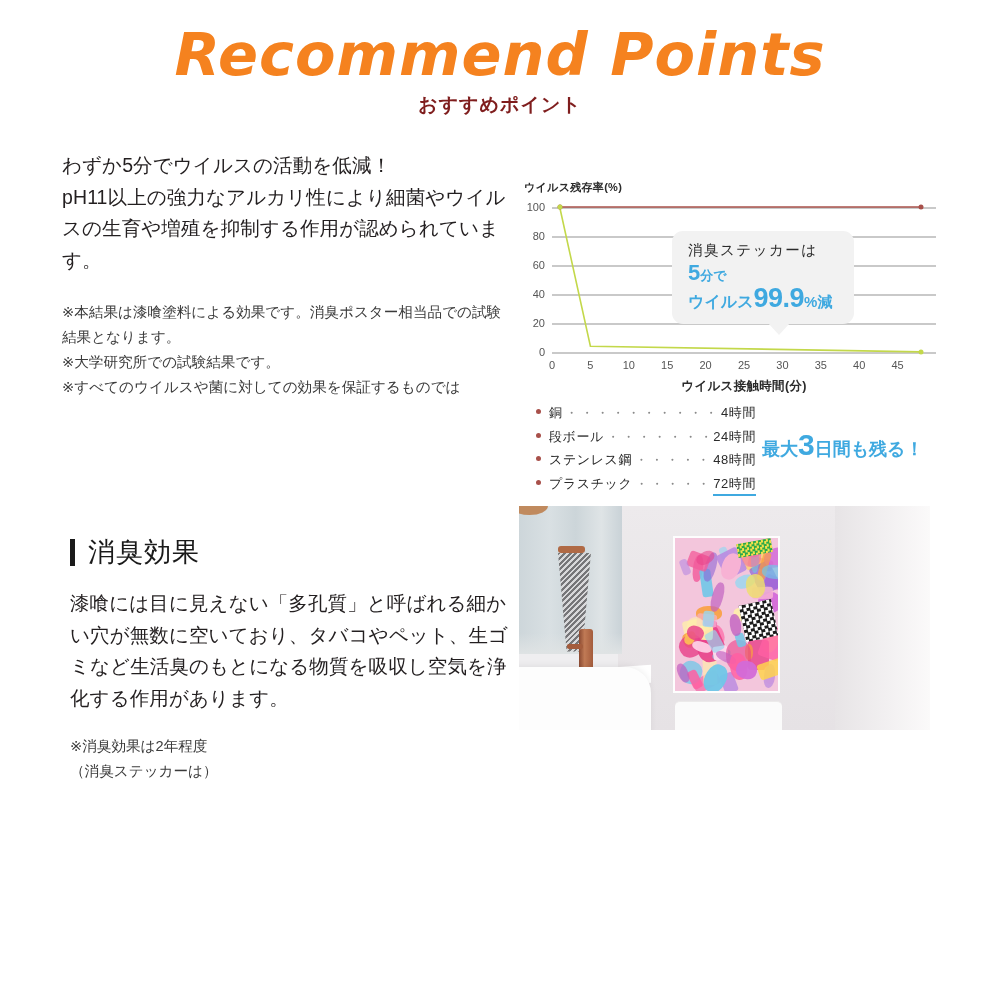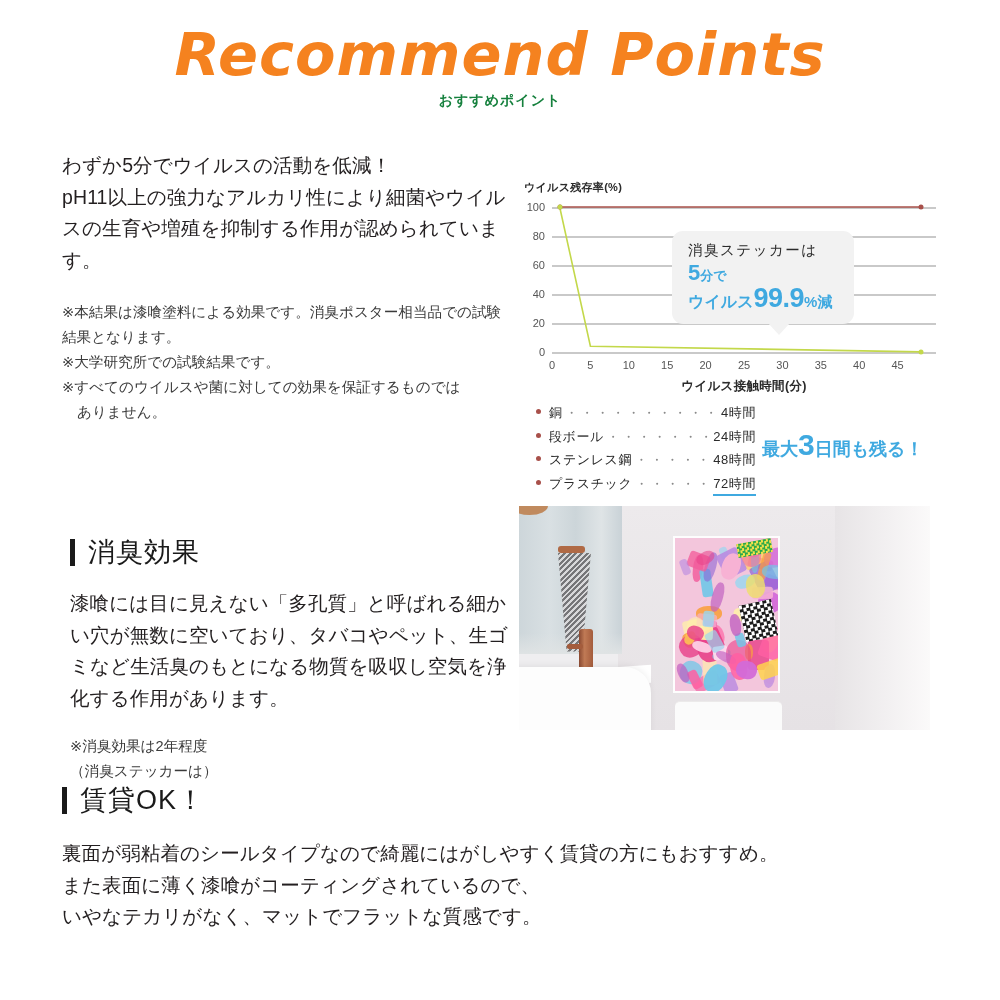--- a/index.html
+++ b/index.html
@@ -18,22 +18,22 @@
     font-size: 59px;
     letter-spacing: 1px;
     color: #f5821f;
     font-weight: bold;
     line-height: 1.05;
     font-family: "DejaVu Sans", sans-serif;
     font-style: italic;
   }
   .header-sub {
     margin-top: 6px;
-    font-size: 14px;
-    color: #15803d;
+    font-size: 19px;
+    color: #7f1d1d;
     font-weight: bold;
     letter-spacing: 1px;
   }
 
   
   .sec-head {
     display: flex; align-items: center;
     font-size: 27px; font-weight: 500; letter-spacing: 1px;
     color: #1a1a1a;
   }
@@ -261,21 +261,20 @@
     <div class="header-sub">おすすめポイント</div>
   </div>
 
   <div class="sec1-left">
     <div class="body-text" style="white-space:pre-line;">わずか5分でウイルスの活動を低減！
 pH11以上の強力なアルカリ性により細菌やウイルスの生育や増殖を抑制する作用が認められています。</div>
     <div class="note-text">
       <div>※本結果は漆喰塗料による効果です。消臭ポスター相当品での試験結果となります。</div>
       <div>※大学研究所での試験結果です。</div>
       <div>※すべてのウイルスや菌に対しての効果を保証するものでは</div>
-      <span class="indent">ありません。</span>
     </div>
   </div>
 
   <div class="chart-wrap">
     <div class="chart-ylabel">ウイルス残存率(%)</div>
     <div class="chart-box">
       <div class="plot">
 
         <div id="grid-host">
             <div class="gridline" style="top: 100%;">
@@ -458,23 +457,14 @@
           <div class="sq" style="left: 5.30163%; top: 13.2953%; width: 8.18363%; height: 10.3221%; background: rgb(185, 138, 224); opacity: 0.622517; transform: rotate(-20.5124deg);"></div>
           <div class="b" style="left: 86.3229%; top: 82.5516%; width: 10.9753%; height: 15.4193%; background: rgb(185, 138, 224); opacity: 0.716115; transform: rotate(6.95088deg);"></div>
           <div class="b" style="left: 63.9485%; top: 2.30743%; width: 19.8895%; height: 16.3345%; background: rgb(240, 107, 168); opacity: 0.562322; transform: rotate(-6.775deg);"></div>
           <div class="sq" style="left: 80.6453%; top: 80.3507%; width: 25.0822%; height: 10.3074%; background: rgb(255, 211, 77); opacity: 0.847607; transform: rotate(-18.6027deg);"></div>
         </div>
       <div class="ph-checker"></div>
       <div class="ph-checker2"></div>
     </div>
   </div>
 
-  <div class="sec3">
-    <div class="sec-head">
-      <span class="sec-bar"></span>
-      <span>賃貸OK！</span>
-    </div>
-    <div class="body-text" style="white-space:pre-line;">裏面が弱粘着のシールタイプなので綺麗にはがしやすく賃貸の方にもおすすめ。
-また表面に薄く漆喰がコーティングされているので、
-いやなテカリがなく、マットでフラットな質感です。</div>
-  </div>
 
 </div>
 
 </body></html>

